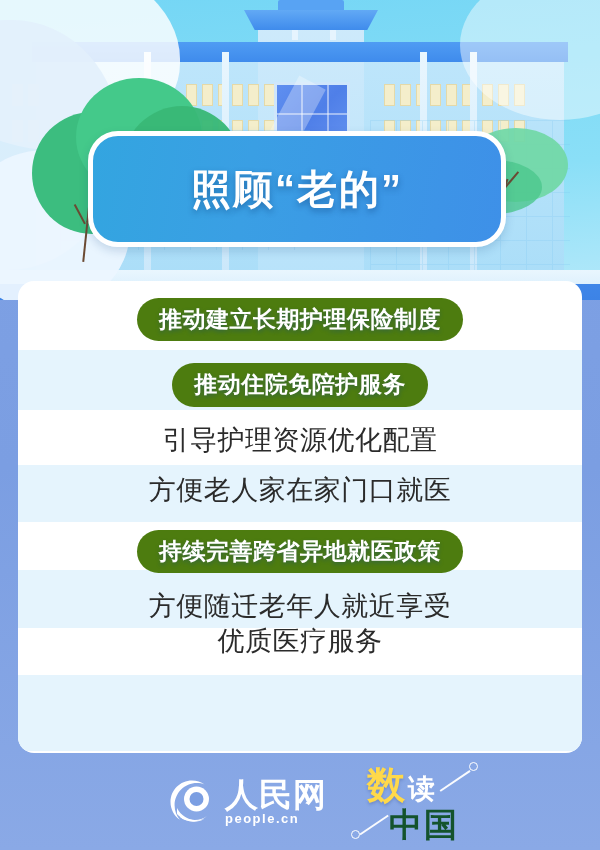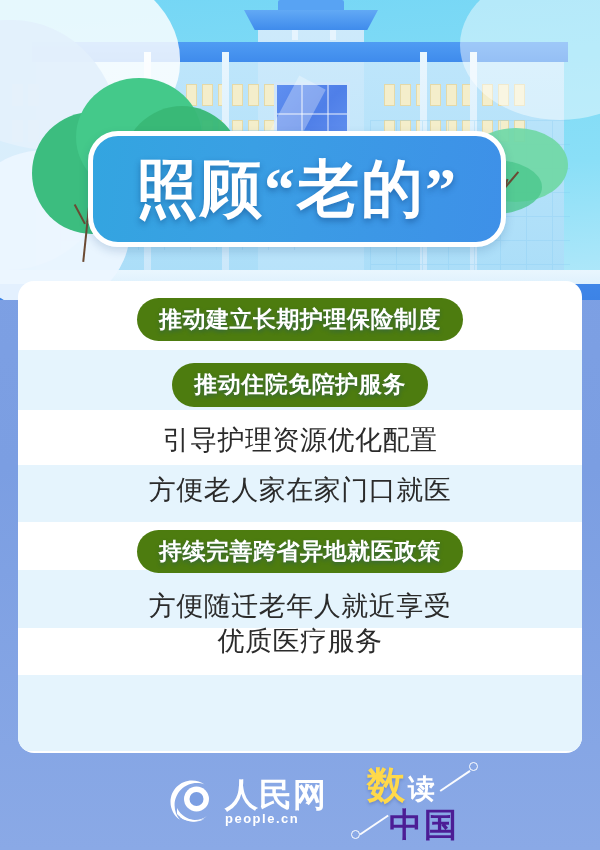--- a/index.html
+++ b/index.html
@@ -102,24 +102,24 @@
 
   
   .title-badge{
     position:absolute;left:88px;top:131px;width:418px;height:116px;
     background:linear-gradient(100deg,#33a5e0 0%,#3a9fe4 38%,#3e90e8 100%);
     border:5px solid #ffffff;border-radius:30px;box-sizing:border-box;
     display:flex;align-items:center;justify-content:center;
     box-shadow:0 4px 10px rgba(20,70,130,.18);
   }
   .title-text{
-    color:#ffffff;font-size:62px;font-weight:bold;letter-spacing:2px;
+    color:#ffffff;font-size:40px;font-weight:bold;letter-spacing:2px;
     line-height:1;white-space:nowrap;
     text-shadow:0 3px 6px rgba(10,60,120,.45);
-    font-family:Liberation Serif, serif;
+    font-family:Liberation Sans, sans-serif;
   }
 
   
   .card{
     position:absolute;left:18px;top:281px;width:564px;height:472px;
     background:#ffffff;border-radius:16px;overflow:hidden;
   }
   .stripe{position:absolute;left:0;width:564px;background:#e5f4fd;}
 
   .sections{position:relative;z-index:2;}
@@ -155,21 +155,21 @@
     font-family:"DejaVu Sans","Liberation Sans",sans-serif;}
   .pd-url{color:#ffffff;font-size:13px;font-weight:bold;letter-spacing:1.5px;
     font-family:"Liberation Sans",sans-serif;}
   .brand-shudu{position:relative;width:128px;height:76px;}
   .sd-row{position:absolute;display:flex;align-items:baseline;}
   .sd-big{color:#ffd94a;font-size:38px;font-weight:bold;line-height:1;
     font-family:"DejaVu Sans","Liberation Sans",sans-serif;
     text-shadow:0 2px 3px rgba(40,60,120,.25);}
   .sd-sm{color:#ffffff;font-size:27px;font-weight:bold;line-height:1;margin-left:3px;
     font-family:"DejaVu Sans","Liberation Sans",sans-serif;}
-  .sd-zg{color:#4c1d95;font-size:33px;font-weight:bold;line-height:1;letter-spacing:2px;
+  .sd-zg{color:#14532d;font-size:33px;font-weight:bold;line-height:1;letter-spacing:2px;
     font-family:"DejaVu Sans","Liberation Sans",sans-serif;}
   .accent-line{position:absolute;background:#ffffff;height:1.6px;opacity:.95;}
   .accent-dot{position:absolute;width:9px;height:9px;border:1.6px solid #ffffff;border-radius:50%;box-sizing:border-box;}
 </style>
 </head>
 <body>
 
 <div class="poster">
 
   <div class="page-base"></div>

